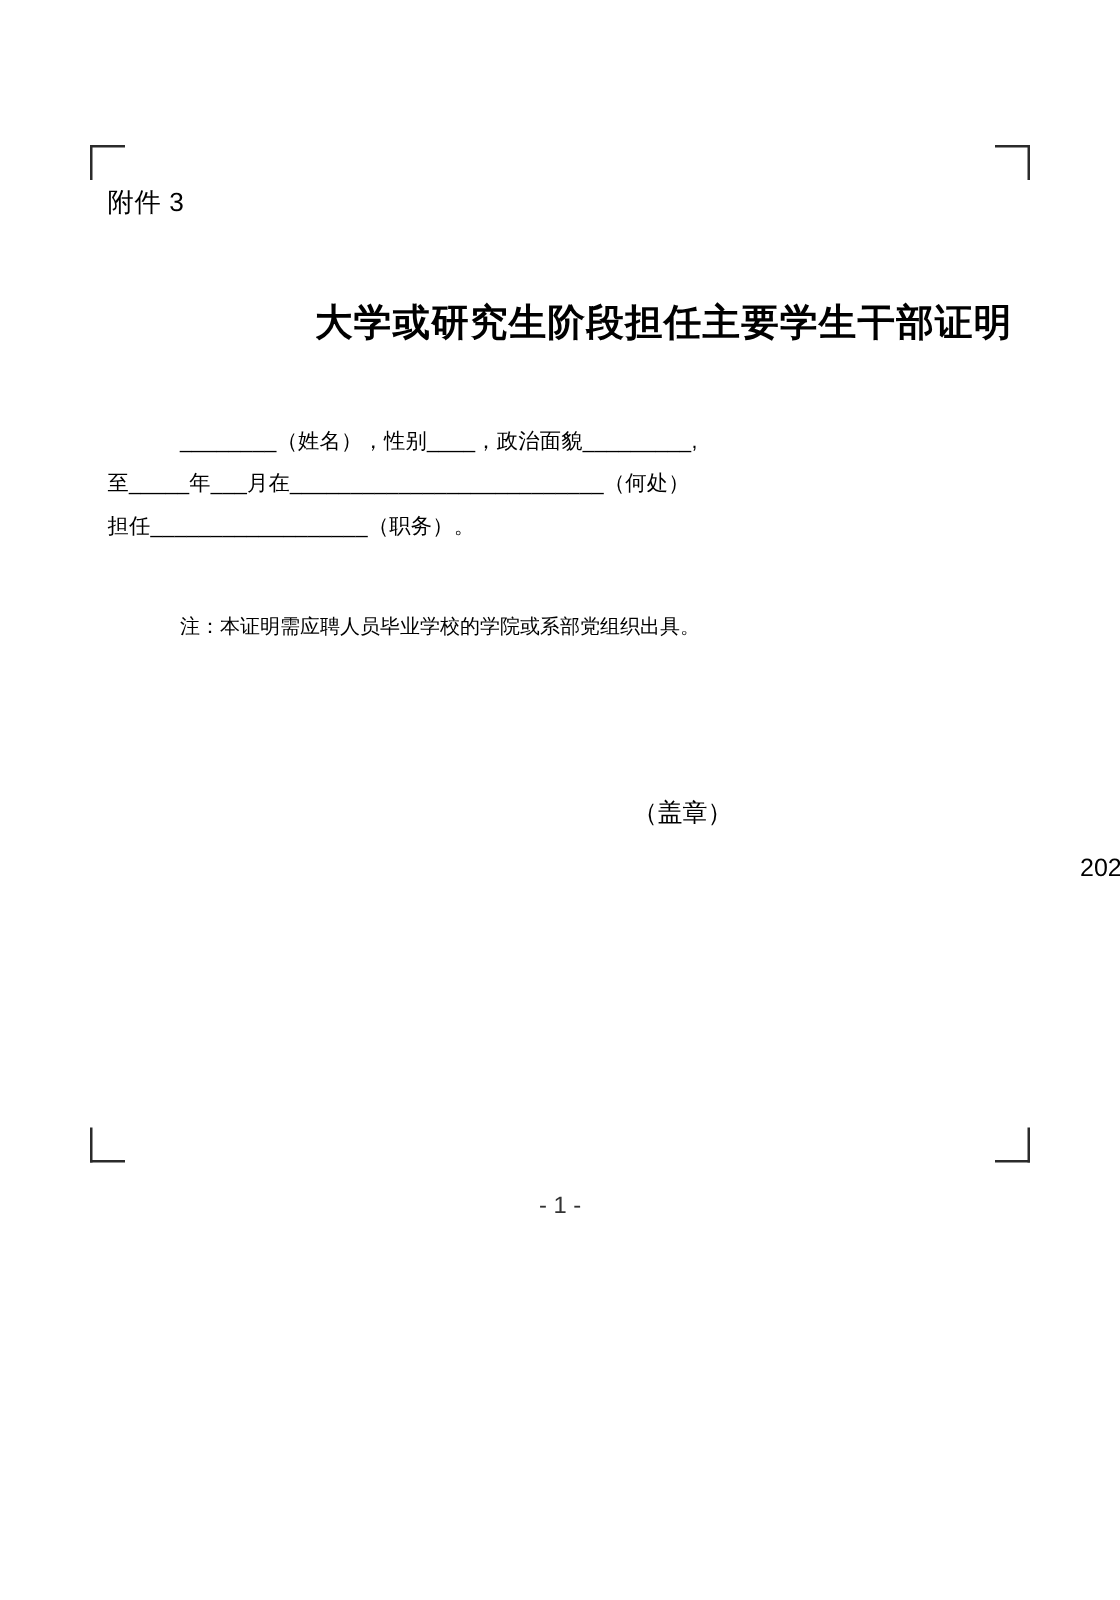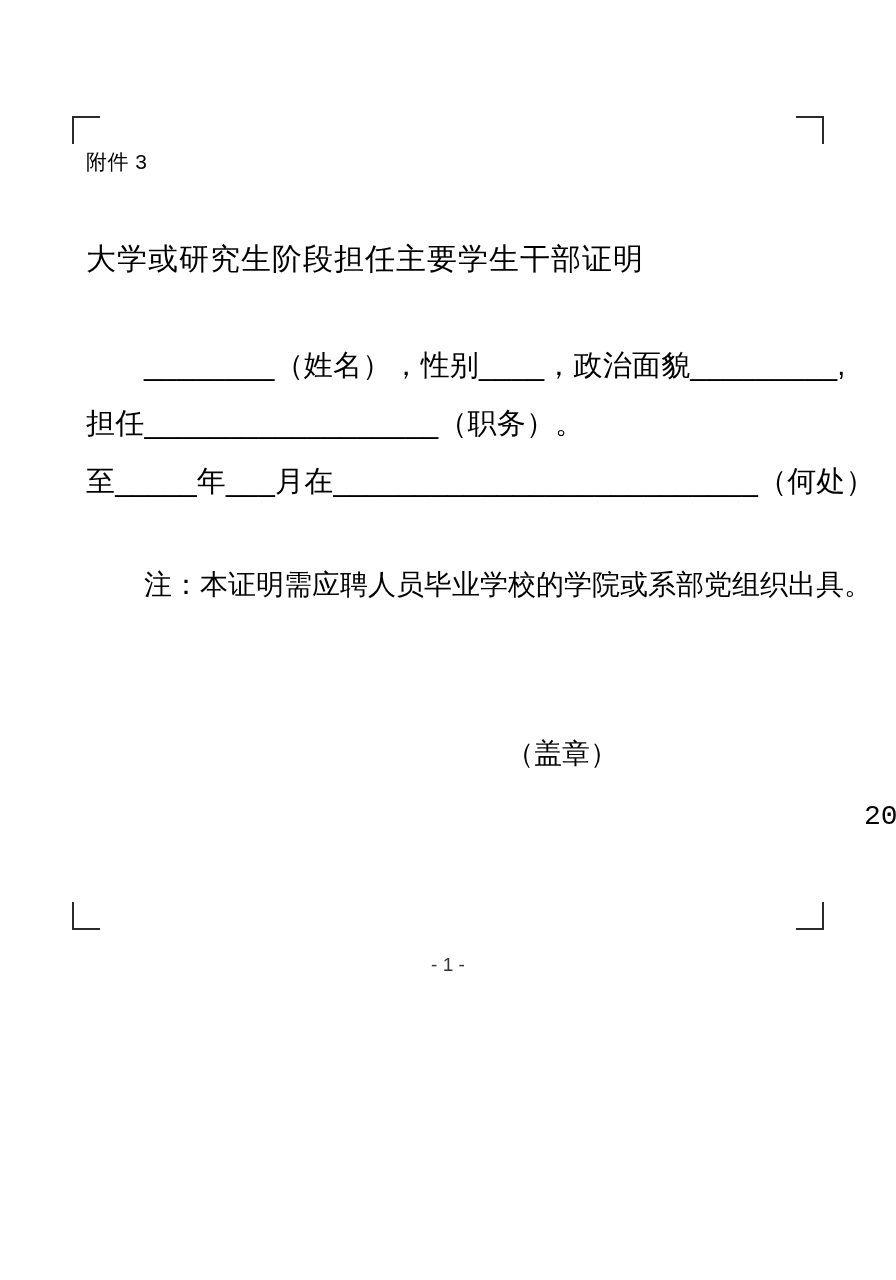--- a/index.html
+++ b/index.html
@@ -42,60 +42,59 @@
   }
 
   .attachment-label {
     font-size: 21px;
     letter-spacing: 0.5px;
     margin-top: 8px;
     margin-bottom: 0;
   }
 
   .doc-title {
-    text-align: left;
+    text-align: right;
     font-size: 30px;
-    font-weight: normal;
+    font-weight: bold;
     letter-spacing: 1px;
     margin-top: 62px;
     margin-bottom: 16px;
     line-height: 1.4;
   }
 
   .body-block {
     margin-top: 56px;
-    font-size: 29px;
+    font-size: 17px;
     line-height: 2.0;
     letter-spacing: 0.2px;
   }
   .body-block p {
     margin: 0;
     white-space: nowrap;
   }
   .indent {
     padding-left: 58px;
   }
 
   .note-block {
     margin-top: 48px;
-    font-size: 28px;
+    font-size: 16px;
     line-height: 1.95;
     padding-left: 58px;
   }
   .note-block p {
     margin: 0;
     white-space: nowrap;
   }
 
   .seal-block {
     margin-top: 112px;
-    font-size: 28px;
+    font-size: 20px;
     line-height: 2.2;
     padding-left: 420px;
-    font-family: Liberation Mono, monospace;
   }
   .seal-block p {
     margin: 0;
     white-space: nowrap;
   }
   .date-line {
     padding-left: 358px;
   }
   .date-gap-1 { display: inline-block; width: 44px; }
   .date-gap-2 { display: inline-block; width: 34px; }
@@ -121,22 +120,22 @@
   <div class="crop br"></div>
 
   <div class="content">
 
     <p class="attachment-label">附件 3</p>
 
     <h1 class="doc-title">大学或研究生阶段担任主要学生干部证明</h1>
 
     <div class="body-block">
       <p class="indent">________（姓名），性别____，政治面貌_________,</p>
+      <p>至_____年___月在__________________________（何处）</p>
       <p>担任__________________（职务）。</p>
-      <p>至_____年___月在__________________________（何处）</p>
     </div>
 
     <div class="note-block">
       <p>注：本证明需应聘人员毕业学校的学院或系部党组织出具。</p>
     </div>
 
     <div class="seal-block">
       <p>（盖章）</p>
       <p class="date-line">
         <span>2022 年</span>

